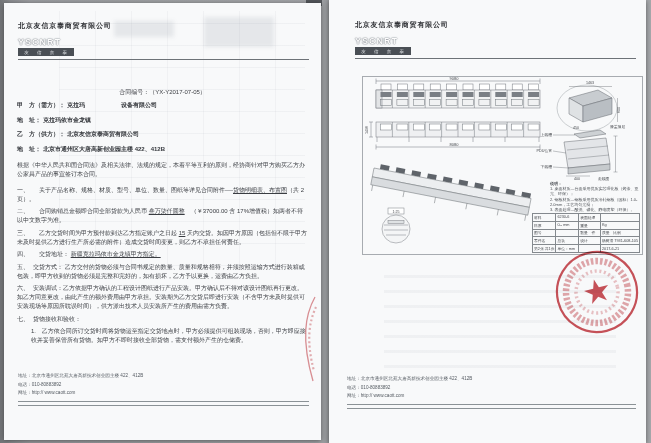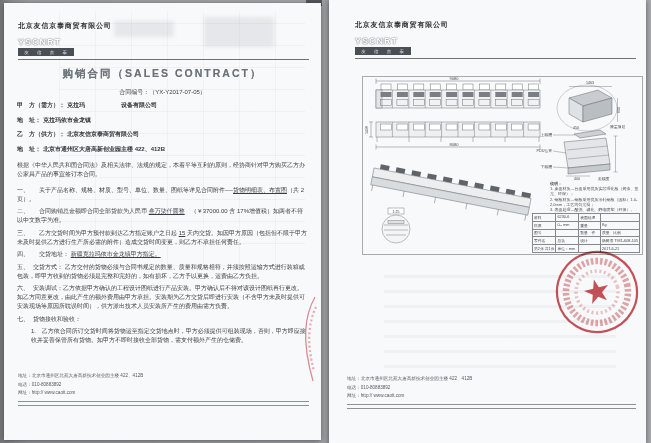--- a/index.html
+++ b/index.html
@@ -68,21 +68,20 @@
     <div class="ghost ghost-blob" style="left:200px;top:14px;width:70px;height:30px;"></div>
     <div class="ghost ghost-blob" style="left:110px;top:18px;width:60px;height:16px;"></div>
 
     <div class="company" style="left:14px;top:18px;">北京友信京泰商贸有限公司</div>
     <div class="logo" style="left:14px;top:35px;">
       <div class="logo-main">YSCNRT</div>
       <div class="logo-sub">友 信 京 泰</div>
     </div>
     <div class="rule" style="left:14px;right:12px;top:56px;"></div>
 
-    <div class="c-title">购销合同（SALES CONTRACT）</div>
     <div class="c-no">合同编号：（YX-Y2017-07-05）</div>
 
     <div class="c-body">
       <div class="parties">
           <div class="party"><span class="plab">甲　方（需方）：</span><span class="pval">克拉玛　　　　　　设备有限公司</span></div>
           <div class="party"><span class="plab">地　址：</span><span class="pval">克拉玛依市金龙镇</span></div>
           <div class="party"><span class="plab">乙　方（供方）：</span><span class="pval">北京友信京泰商贸有限公司</span></div>
           <div class="party"><span class="plab">地　址：</span><span class="pval">北京市通州区大唐高新创业园主楼 422、412B</span></div>
         </div>
       <div class="preamble">根据《中华人民共和国合同法》及相关法律、法规的规定，本着平等互利的原则，经协商针对甲方购买乙方办公家具产品的事宜签订本合同。</div>

